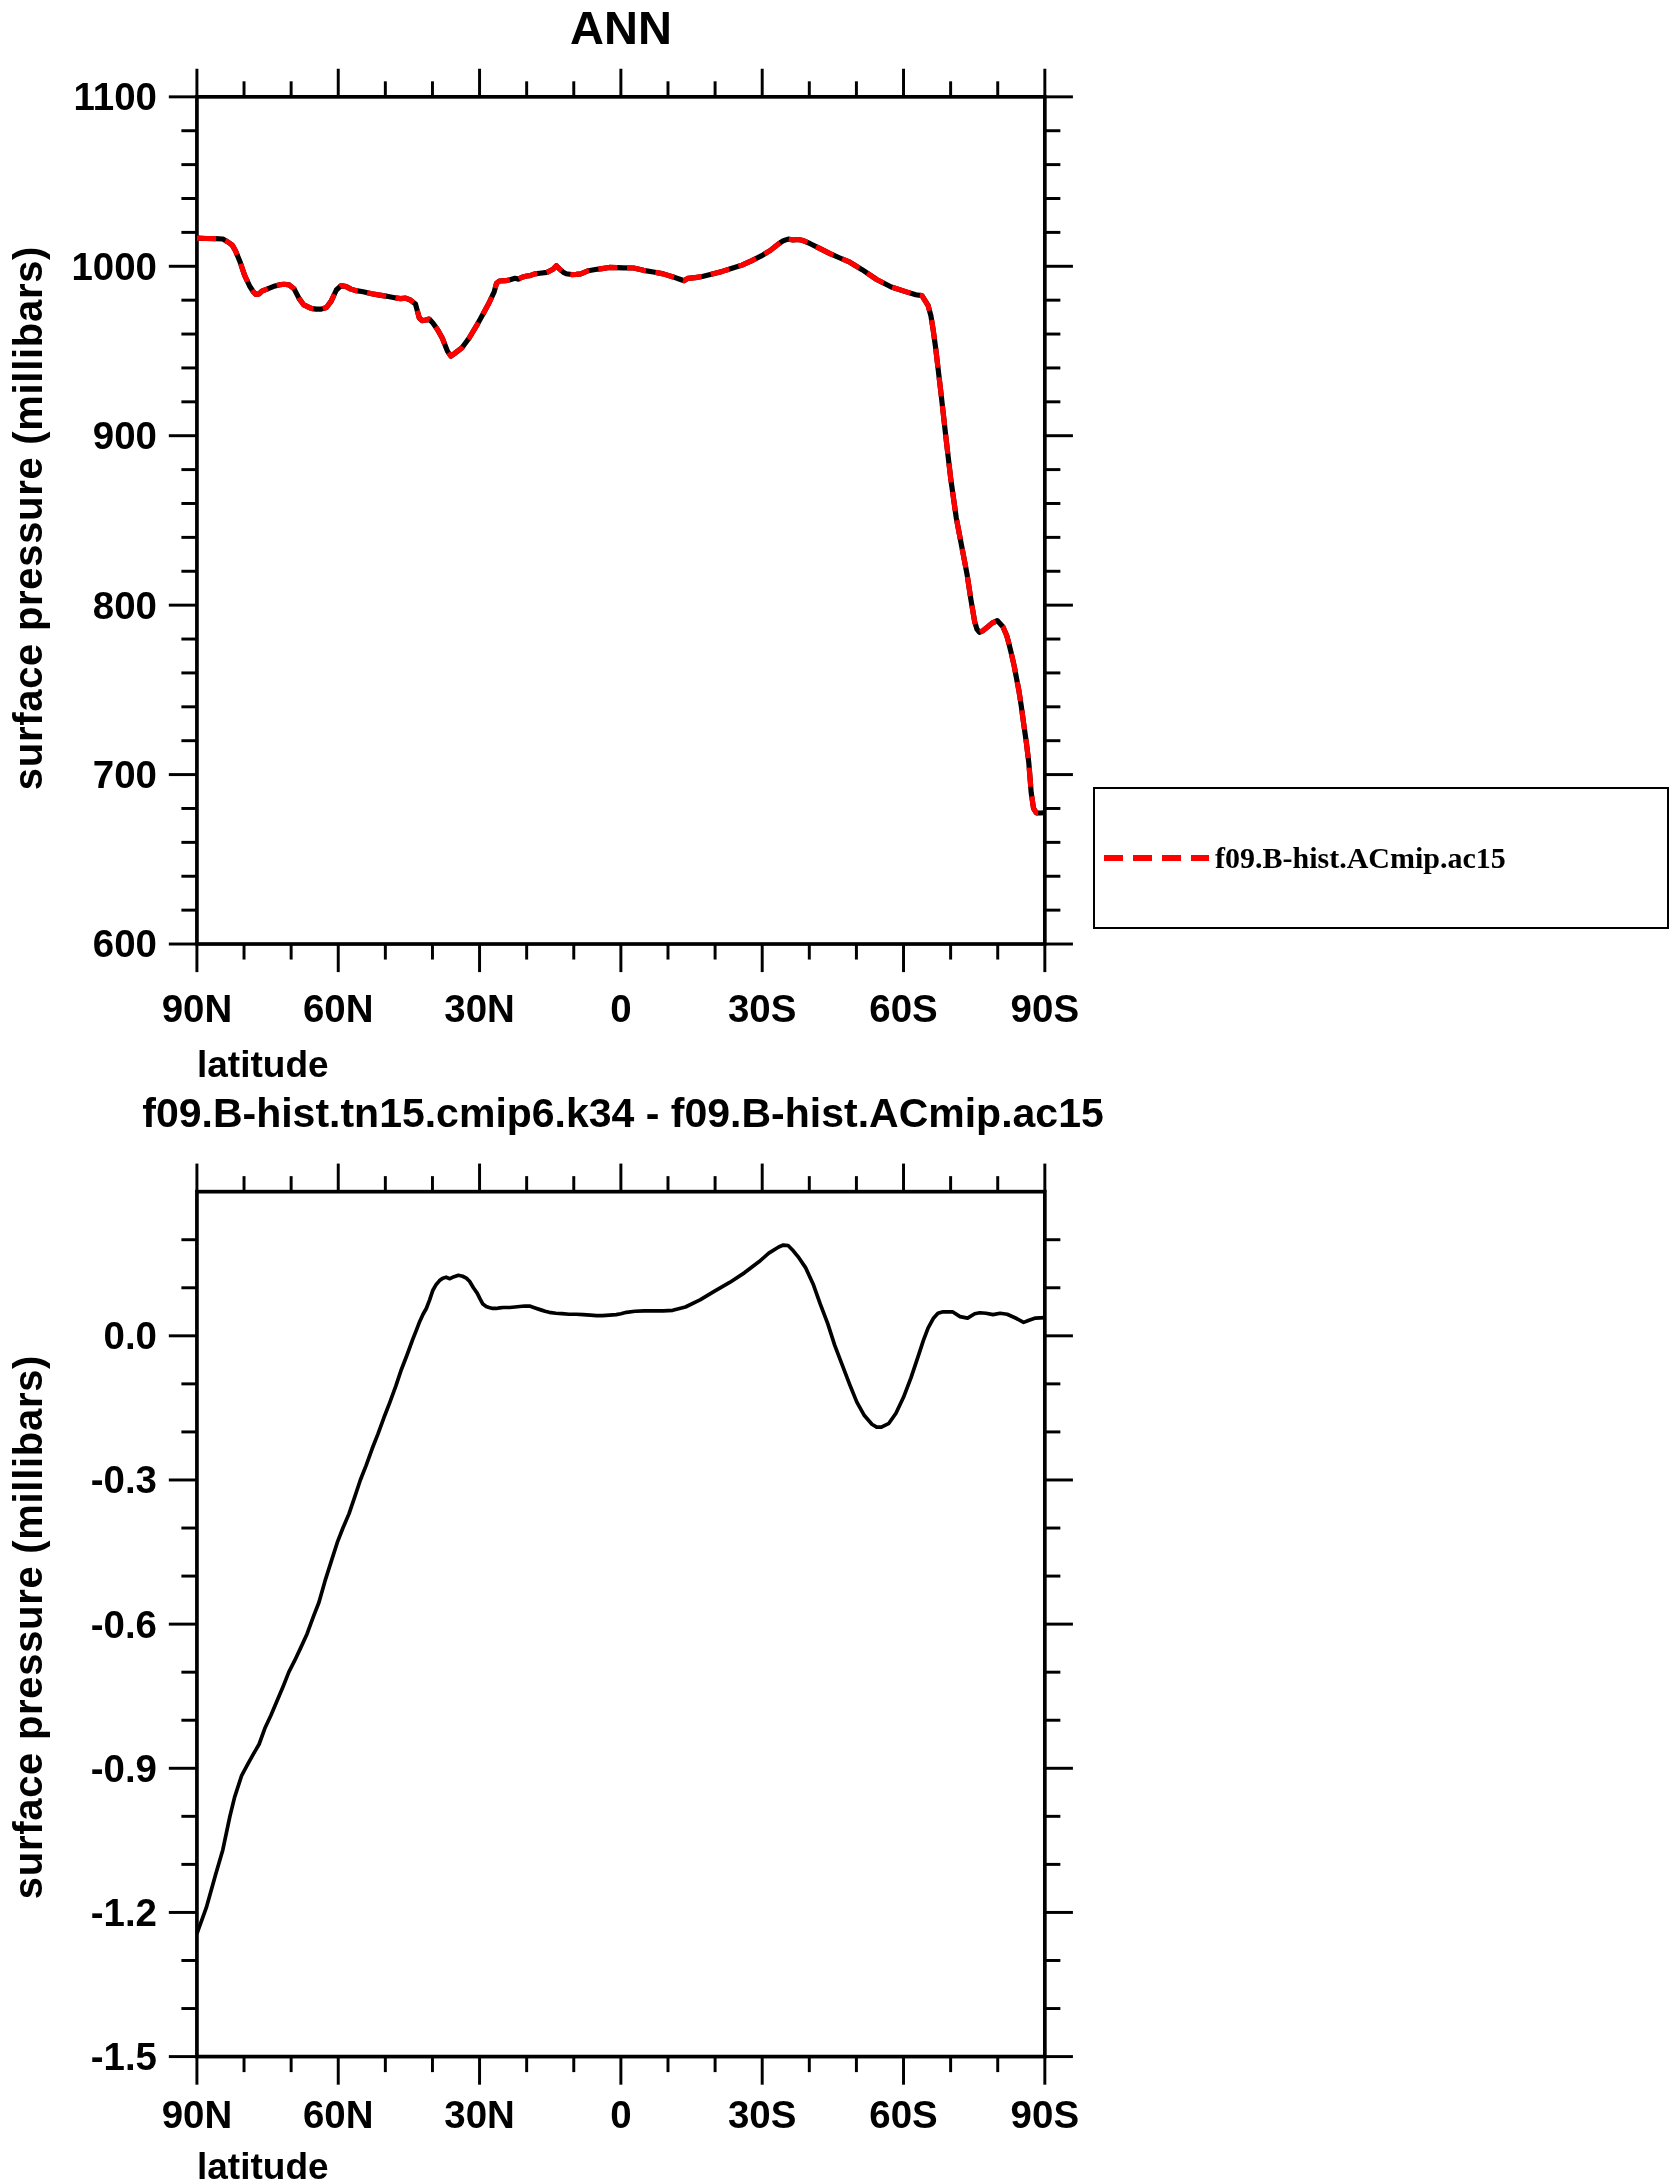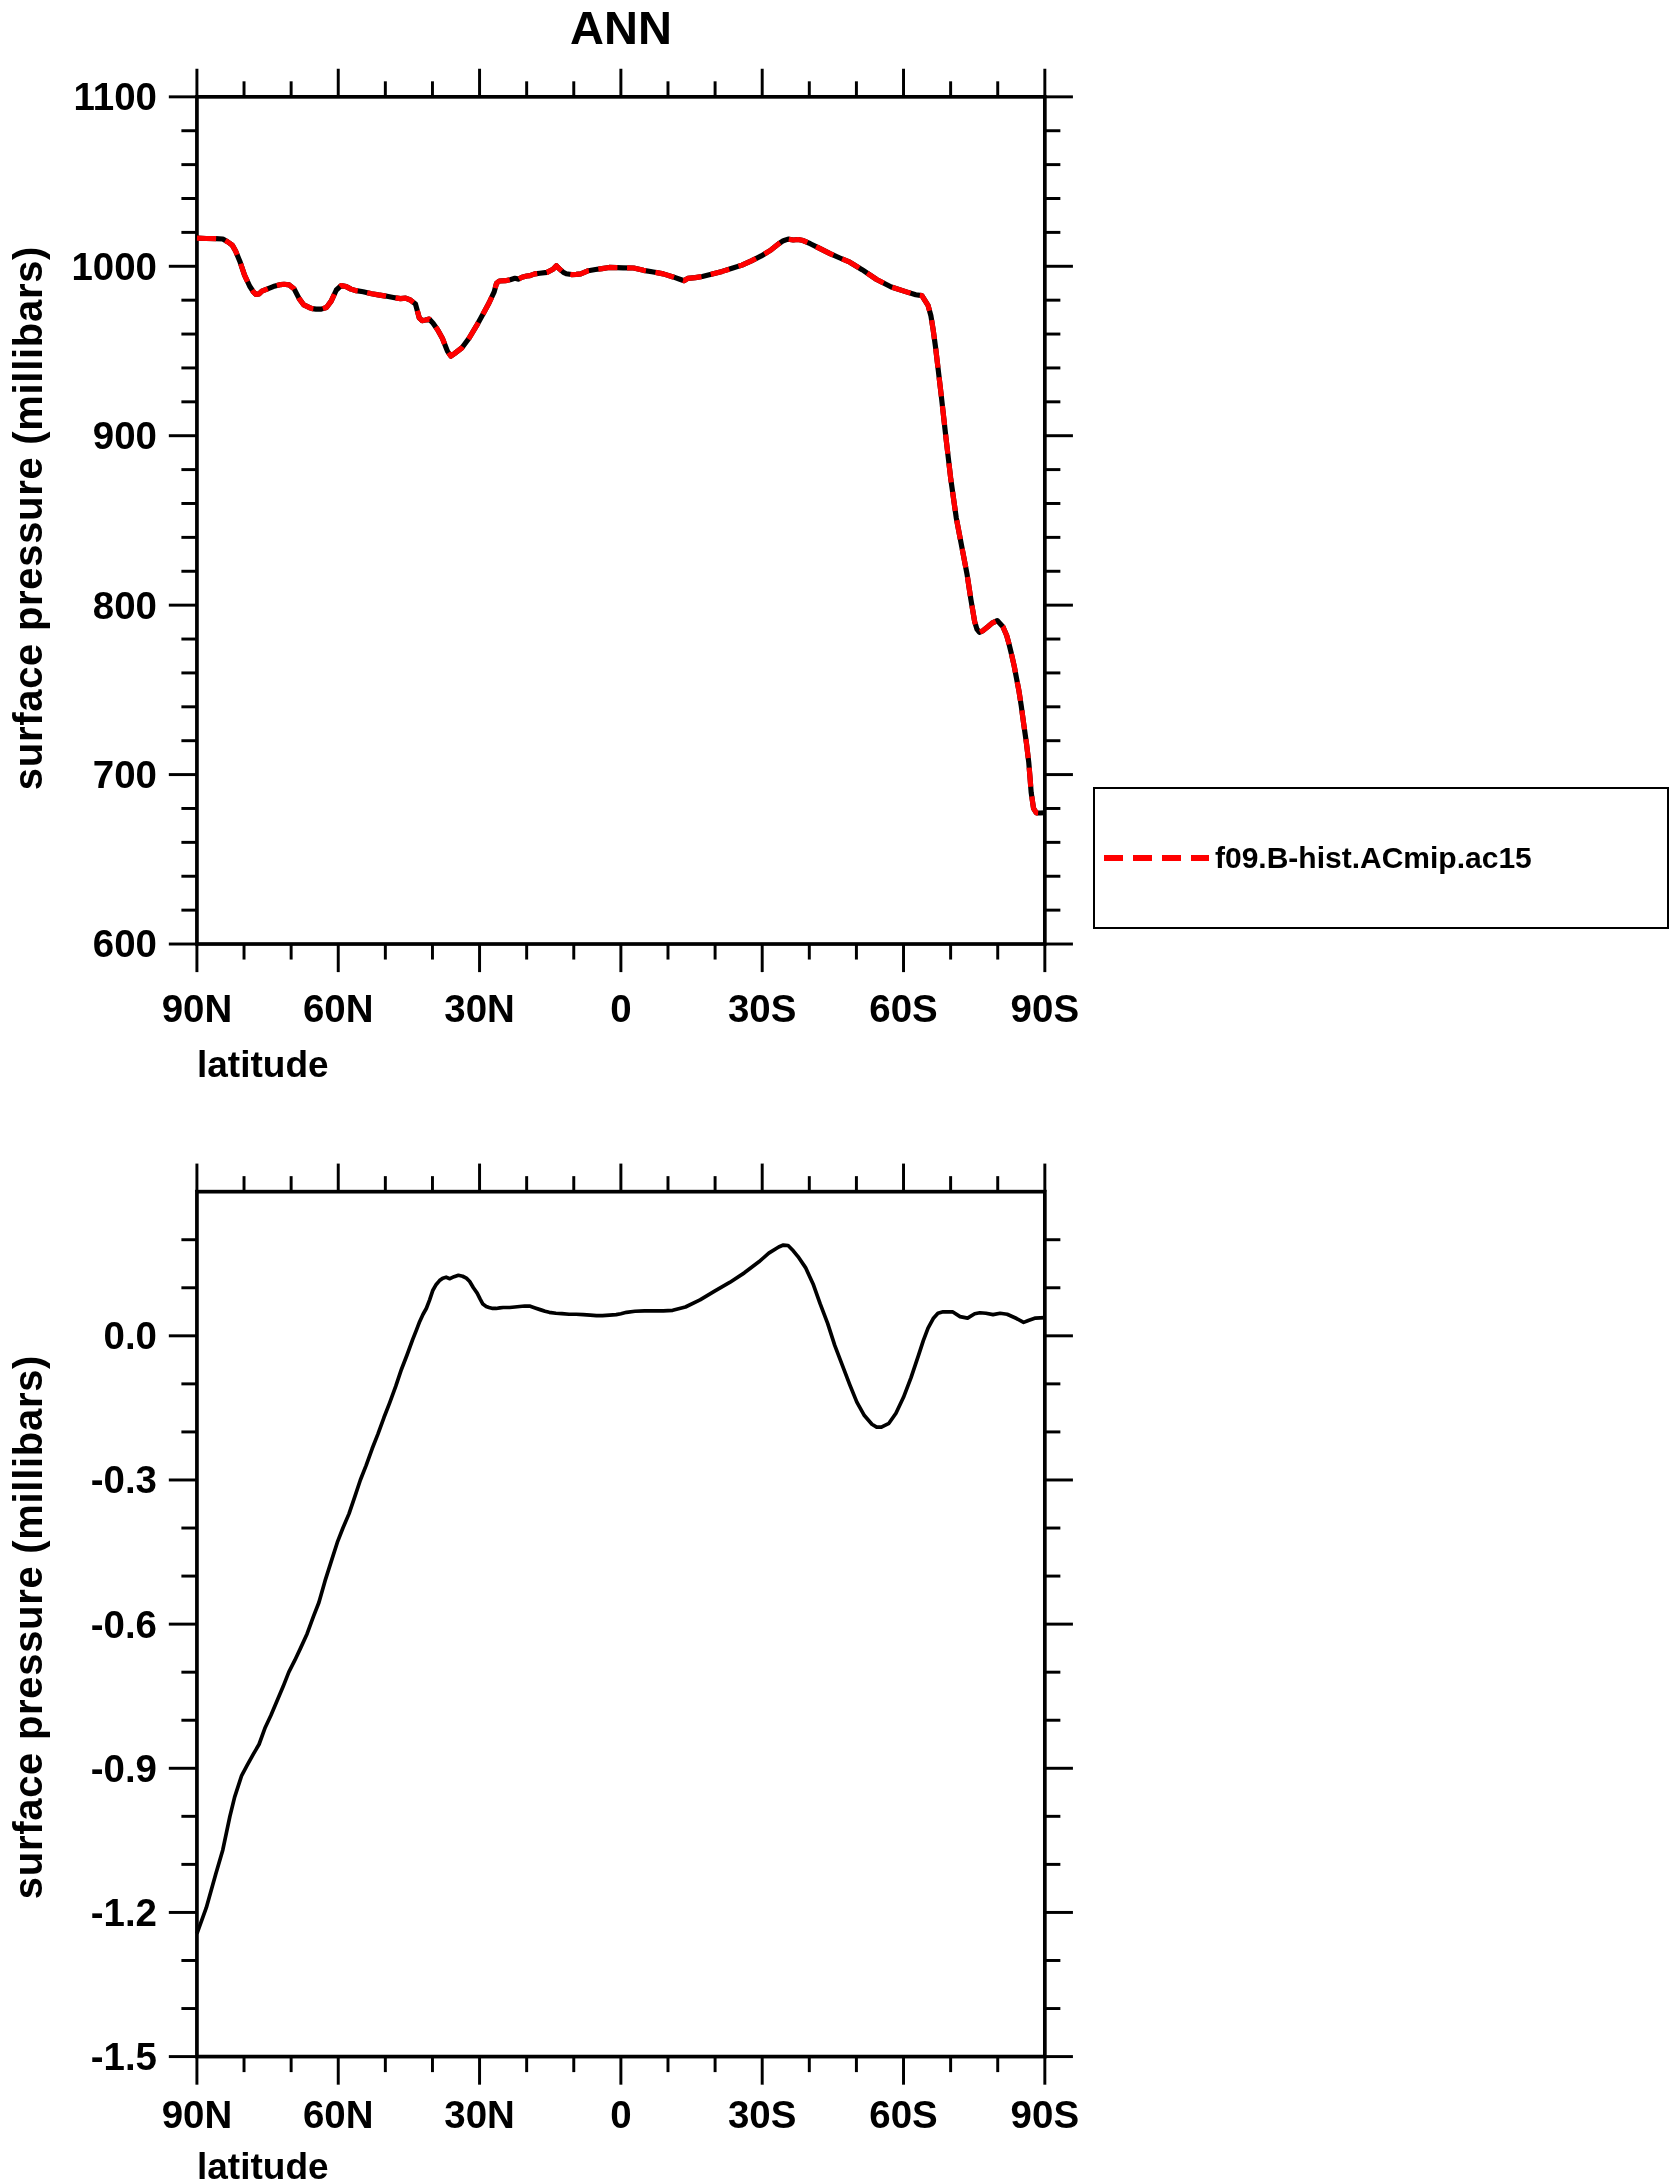--- a/index.html
+++ b/index.html
@@ -9,21 +9,21 @@
   .chart-svg{position:absolute;left:0;top:0;width:1672px;height:2183px;}
   .title-ann{left:197px;top:0;width:848px;text-align:center;font-size:47px;}
   .mid-title{left:623px;top:1090px;transform:translateX(-50%);white-space:nowrap;font-size:41px;}
   .ylabel{white-space:nowrap;font-size:40px;letter-spacing:0.7px;transform:translate(-50%,-50%) rotate(-90deg);}
   .ylabel-top{left:28px;top:518px;}
   .ylabel-bottom{left:28px;top:1627px;}
   .xlabel{left:197px;width:848px;text-align:left;font-size:37px;}
   .xlabel-top{top:1044px;}
   .xlabel-bottom{top:2146px;}
   .legend{left:1093px;top:787px;width:576px;height:142px;border:2.2px solid #000;
-          box-sizing:border-box;display:flex;flex-direction:column;justify-content:space-evenly;}
+          box-sizing:border-box;display:flex;flex-direction:column;justify-content:space-evenly;font-family:Liberation Serif, serif;}
   .legend-row{display:flex;align-items:center;padding-left:9px;}
   .legend-sample{width:105px;flex:0 0 105px;margin-right:6px;}
   .legend-sample.dashed{height:5.2px;background:repeating-linear-gradient(to right,#ff0000 0 19px,transparent 19px 29px);}
   .legend-sample.solid{height:4.4px;background:#000;}
   .legend-label{font-size:30px;white-space:nowrap;}
   svg text{font-family:"Liberation Sans",sans-serif;font-weight:bold;fill:#000;}
 </style>
 </head>
 <body>
 
@@ -230,20 +230,21 @@
         <polyline points="266.0,2615.6 278.7,2580.5 291.5,2535.0 301.0,2502.5 310.6,2457.0 317.0,2431.0 326.5,2401.8 333.5,2388.8 342.5,2372.5 350.1,2359.5 358.4,2336.8 366.0,2320.5 374.3,2301.0 382.6,2281.5 390.3,2262.0 398.5,2245.8 406.2,2229.5 415.1,2210.0 423.4,2187.3 431.0,2167.8 439.3,2138.5 447.6,2112.5 455.9,2086.5 463.5,2067.0 471.8,2047.5 479.5,2024.8 487.1,2002.0 494.8,1982.5 503.0,1959.8 510.7,1940.3 519.0,1917.5 526.6,1898.0 534.9,1875.3 542.6,1852.5 550.2,1833.0 557.8,1812.2 562.9,1799.2 567.4,1787.5 571.9,1777.8 576.3,1770.0 580.8,1758.3 585.2,1745.3 589.7,1737.5 594.2,1732.3 598.6,1729.0 603.1,1727.7 608.2,1729.7 613.9,1727.0 619.7,1725.1 625.4,1726.4 630.5,1729.0 635.0,1733.5 640.0,1742.0 645.1,1749.2 649.0,1757.0 652.8,1764.1 657.3,1767.3 661.1,1768.7 666.2,1770.0 670.6,1770.0 675.7,1769.3 680.2,1768.7 684.7,1768.7 689.1,1768.7 696.1,1768.0 702.5,1767.3 709.5,1766.7 715.9,1766.7 723.5,1769.3 731.2,1771.9 736.9,1773.8 742.6,1775.2 751.6,1776.5 759.8,1777.1 769.4,1777.8 779.0,1777.8 788.5,1778.4 798.1,1779.0 806.4,1779.7 814.6,1779.7 824.2,1779.0 833.1,1778.4 839.5,1777.1 847.1,1775.2 858.6,1773.8 871.4,1773.2 884.1,1773.2 896.9,1773.2 909.6,1772.5 926.8,1768.0 946.6,1758.3 966.3,1746.5 986.7,1734.8 1006.5,1721.8 1026.2,1706.9 1039.6,1695.2 1053.0,1686.8 1059.3,1684.2 1065.7,1684.8 1072.7,1692.0 1079.1,1699.8 1089.3,1714.7 1099.5,1736.8 1109.0,1763.5 1119.2,1790.1 1128.8,1820.0 1139.0,1846.7 1149.2,1873.3 1158.7,1896.7 1168.9,1914.9 1179.1,1926.6 1185.5,1930.5 1191.9,1930.5 1202.1,1925.3 1211.6,1911.7 1221.8,1890.2 1232.0,1863.5 1242.2,1833.0 1248.6,1813.5 1255.0,1796.6 1262.0,1783.6 1268.4,1776.5 1275.4,1774.5 1288.1,1774.5 1298.3,1781.0 1308.5,1783.0 1318.1,1777.1 1325.1,1775.8 1333.3,1776.5 1342.9,1778.4 1352.5,1776.5 1362.0,1777.8 1374.8,1783.6 1384.3,1788.8 1390.7,1786.2 1400.3,1783.0 1413.0,1782.3" fill="none" stroke="#000000" stroke-width="5" stroke-linejoin="round"></polyline>
       </g>
     </svg>
 
   <div class="abs title-ann">ANN</div>
 
   <div class="abs ylabel ylabel-top">surface pressure (millibars)</div>
 
   <div class="abs xlabel xlabel-top">latitude</div>
 
+  <div class="abs mid-title">f09.B-hist.tn15.cmip6.k34 - f09.B-hist.ACmip.ac15</div>
 
   <div class="abs ylabel ylabel-bottom">surface pressure (millibars)</div>
 
   <div class="abs xlabel xlabel-bottom">latitude</div>
 
   <div class="abs legend">
     <div class="legend-row">
       <span class="legend-sample dashed"></span>
       <span class="legend-label">f09.B-hist.ACmip.ac15</span>
     </div>

